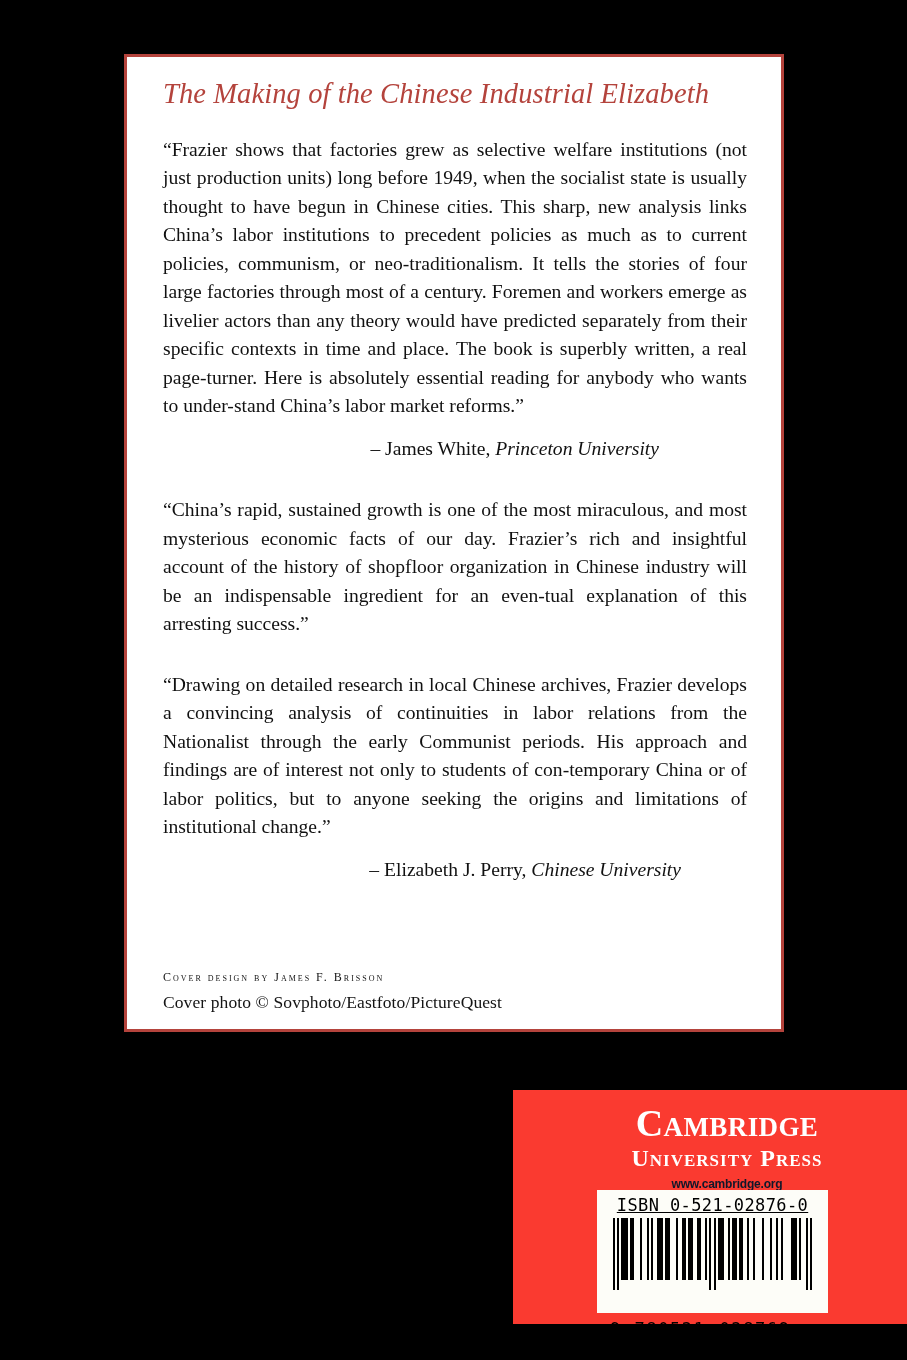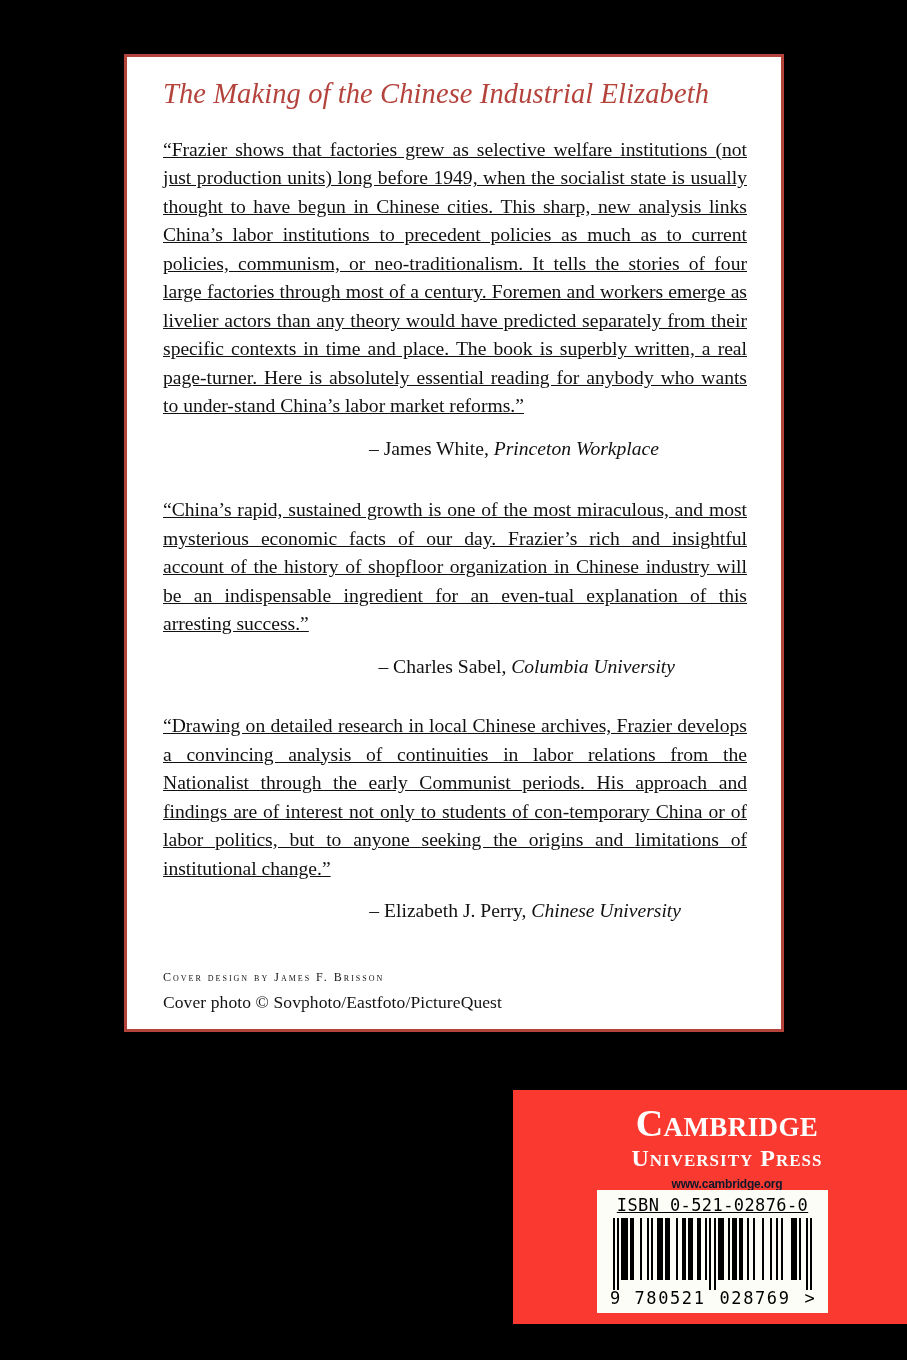--- a/index.html
+++ b/index.html
@@ -60,21 +60,20 @@
   }
   .quote-text {
     font-family: "Liberation Serif", serif;
     font-size: 19.6px;
     line-height: 1.455;
     color: #111111;
     text-align: justify;
     text-justify: inter-word;
     hyphens: manual;
     margin: 0;
-    text-decoration: underline;
   }
   .quote-attrib {
     font-family: "Liberation Serif", serif;
     font-size: 19.6px;
     line-height: 1.4;
     color: #111111;
     text-align: right;
     margin-top: 14px;
     padding-right: 88px;
   }
@@ -185,44 +184,41 @@
     display: flex;
     justify-content: space-between;
     align-items: baseline;
     margin: -2px 2px 0 2px;
     font-family: "DejaVu Sans Mono", monospace;
     font-size: 17px;
     color: #000000;
     letter-spacing: 0.2px;
   }
   #ean-left { padding-left: 1px; }
-  #ean-mid { letter-spacing: 1.6px; }
+  #ean-mid { letter-spacing: 1.6px; margin-top: 31px; }
   #ean-right { padding-right: 1px; }
 </style>
 </head>
 <body>
 
 <div id="back-panel">
   <div id="panel-inner">
 
     <div id="book-title">The Making of the Chinese Industrial Elizabeth</div>
 
 
     <div class="quote-block" id="quote-block-1">
       <p class="quote-text">“Frazier shows that factories grew as selective welfare institutions (not just production units) long before 1949, when the socialist state is usually thought to have begun in Chinese cities.  This sharp, new analysis links China’s labor institutions to precedent policies as much as to current policies, communism, or neo-traditionalism.  It tells the stories of four large factories through most of a century.  Foremen and workers emerge as livelier actors than any theory would have predicted separately from their specific contexts in time and place.  The book is superbly written, a real page-turner.  Here is absolutely essential reading for anybody who wants to under-stand China’s labor market reforms.”</p>
       <div class="quote-attrib">
-        <span>– </span><span>James White, </span><span class="inst">Princeton Workplace</span>
+        <span>– </span><span>James White, </span><span class="inst">Princeton University</span>
       </div>
     </div>
 
     <div class="quote-block" id="quote-block-2">
       <p class="quote-text">“China’s rapid, sustained growth is one of the most miraculous, and most mysterious economic facts of our day. Frazier’s rich and insightful account of the history of shopfloor organization in Chinese industry will be an indispensable ingredient for an even-tual explanation of this arresting success.”</p>
-      <div class="quote-attrib">
-        <span>– </span><span>Charles Sabel, </span><span class="inst">Columbia University</span>
-      </div>
     </div>
 
     <div class="quote-block" id="quote-block-3">
       <p class="quote-text">“Drawing on detailed research in local Chinese archives, Frazier develops a convincing analysis of continuities in labor relations from the Nationalist through the early Communist periods.  His approach and findings are of interest not only to students of con-temporary China or of labor politics, but to anyone seeking the origins and limitations of institutional change.”</p>
       <div class="quote-attrib">
         <span>– </span><span>Elizabeth J. Perry, </span><span class="inst">Chinese University</span>
       </div>
     </div>
 
     <div id="credits">

